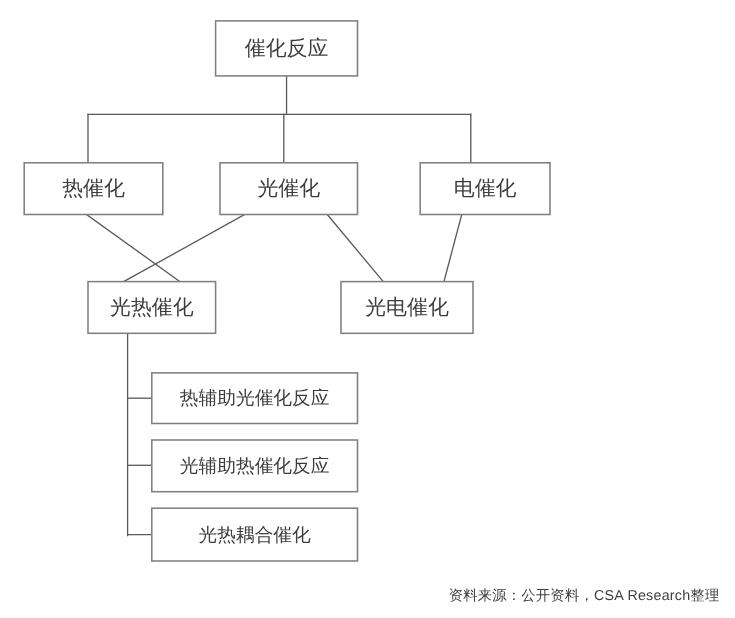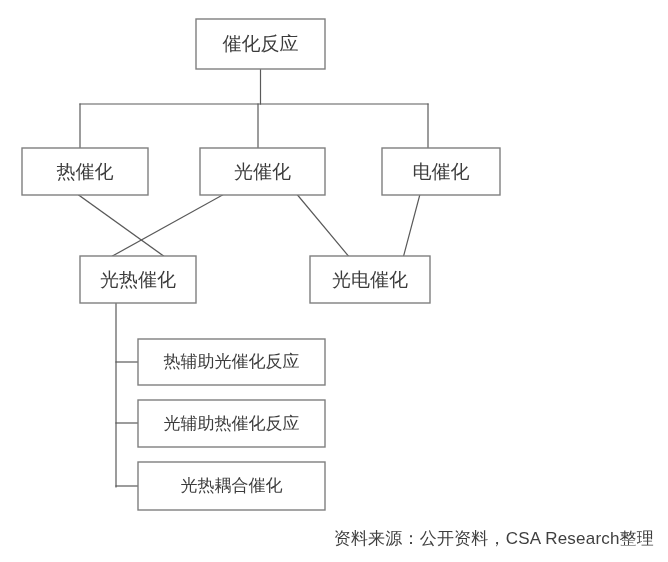--- a/index.html
+++ b/index.html
@@ -45,21 +45,21 @@
   .connector {
     stroke: #5a5a5a;
     stroke-width: 1.2;
     fill: none;
     stroke-linecap: square;
   }
   .source-note {
     position: absolute;
     right: 14px;
     bottom: 12px;
-    font-size: 17px;
+    font-size: 13px;
     color: #3f3f3f;
     letter-spacing: 0.2px;
     white-space: nowrap;
     margin-top: 17px;
   }
 </style>
 </head>
 <body>
 
 <div id="diagram-root">

